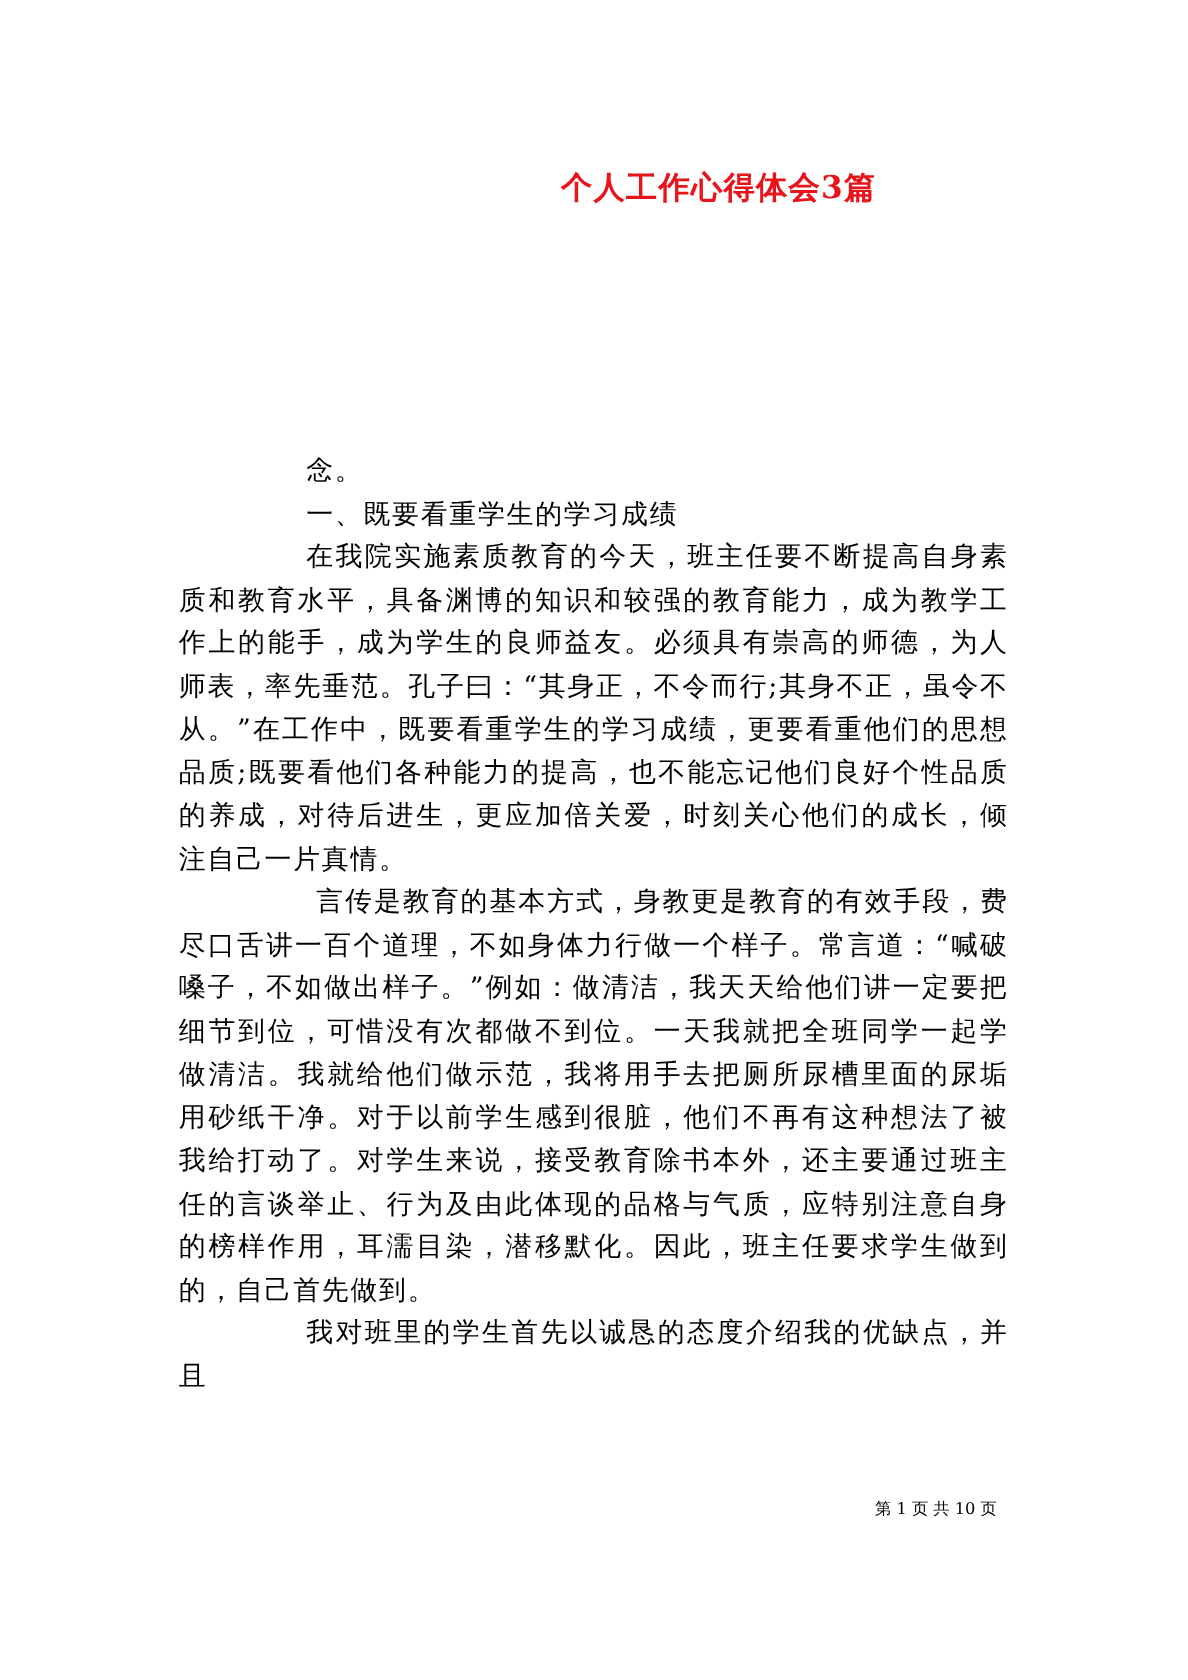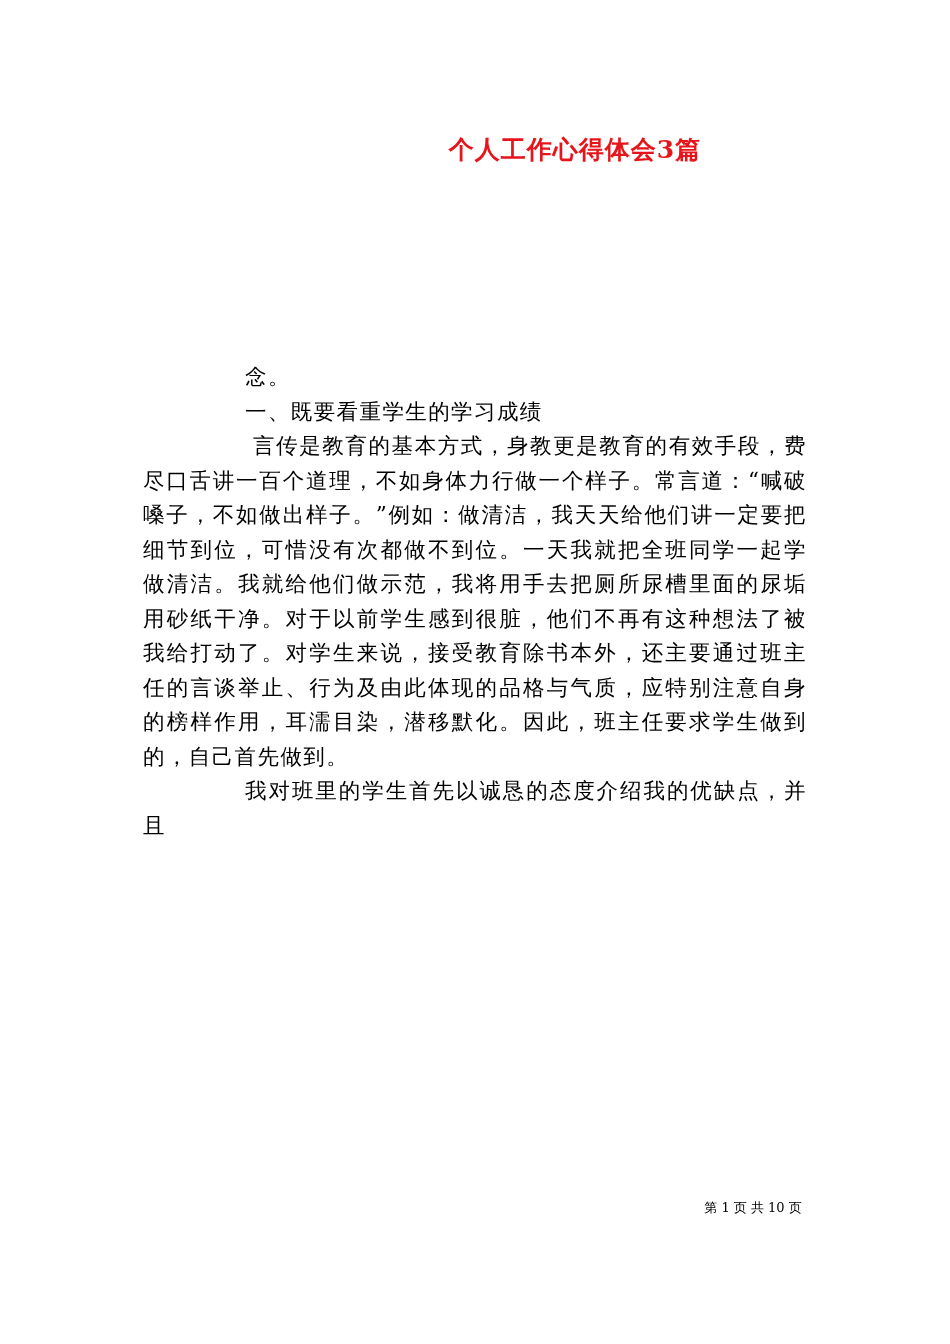--- a/index.html
+++ b/index.html
@@ -49,36 +49,37 @@
     .body-text p {
       margin: 0;
     }
     .indent { text-indent: 102px; }
     .indent-more { text-indent: 110px; }
     .footer {
       position: absolute;
       left: 700px;
       top: 1198px;
       width: 106px;
-      text-align: center;
+      text-align: left;
       font-size: 13px;
       line-height: 20px;
       color: #000000;
       white-space: nowrap;
     }
   </style>
 </head>
 <body>
 
 <div class="page">
 
   <div class="title">个人工作心得体会3篇</div>
 
   <div class="body-text">
     <p class="indent">念。</p>
     <p class="indent">一、既要看重学生的学习成绩</p>
+    <p class="indent">在我院实施素质教育的今天，班主任要不断提高自身素质和教育水平，具备渊博的知识和较强的教育能力，成为教学工作上的能手，成为学生的良师益友。必须具有崇高的师德，为人师表，率先垂范。孔子曰：“其身正，不令而行;其身不正，虽令不从。”在工作中，既要看重学生的学习成绩，更要看重他们的思想品质;既要看他们各种能力的提高，也不能忘记他们良好个性品质的养成，对待后进生，更应加倍关爱，时刻关心他们的成长，倾注自己一片真情。</p>
     <p class="indent-more">言传是教育的基本方式，身教更是教育的有效手段，费尽口舌讲一百个道理，不如身体力行做一个样子。常言道：“喊破嗓子，不如做出样子。”例如：做清洁，我天天给他们讲一定要把细节到位，可惜没有次都做不到位。一天我就把全班同学一起学做清洁。我就给他们做示范，我将用手去把厕所尿槽里面的尿垢用砂纸干净。对于以前学生感到很脏，他们不再有这种想法了被我给打动了。对学生来说，接受教育除书本外，还主要通过班主任的言谈举止、行为及由此体现的品格与气质，应特别注意自身的榜样作用，耳濡目染，潜移默化。因此，班主任要求学生做到的，自己首先做到。</p>
     <p class="indent">我对班里的学生首先以诚恳的态度介绍我的优缺点，并且</p>
   </div>
 
   <div class="footer">第 1 页 共 10 页</div>
 
 </div>
 
 </body></html>

